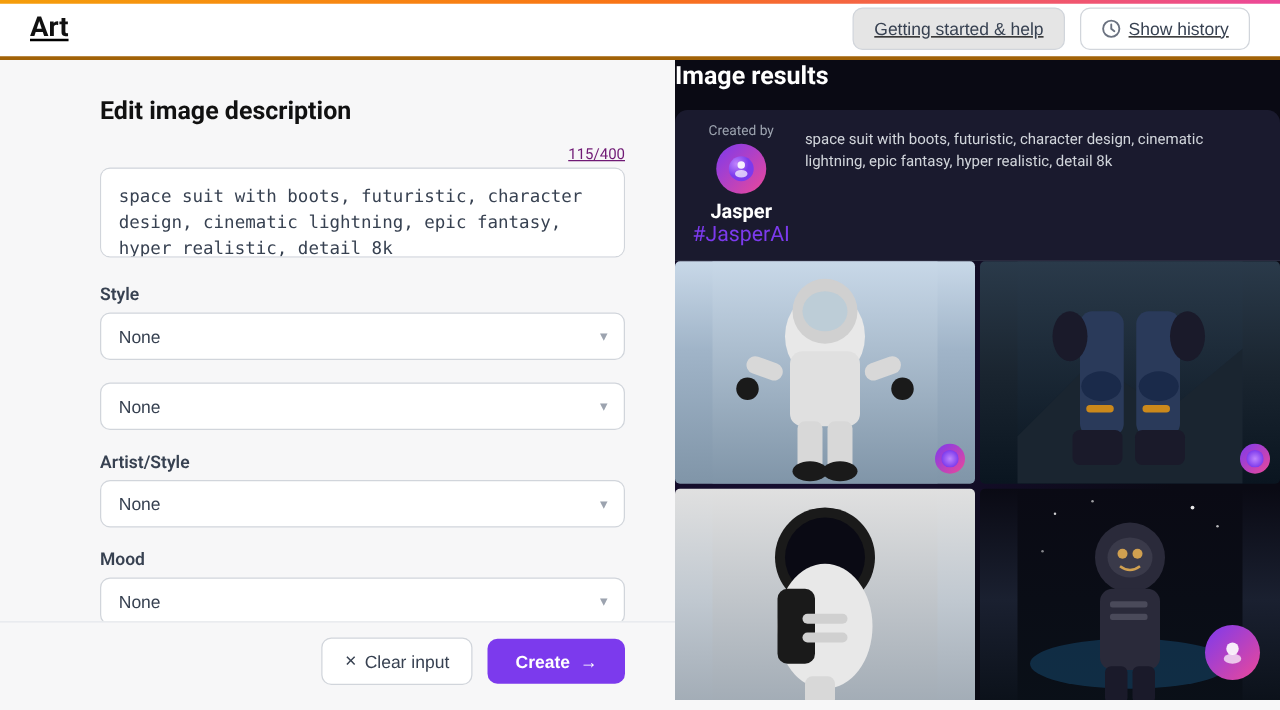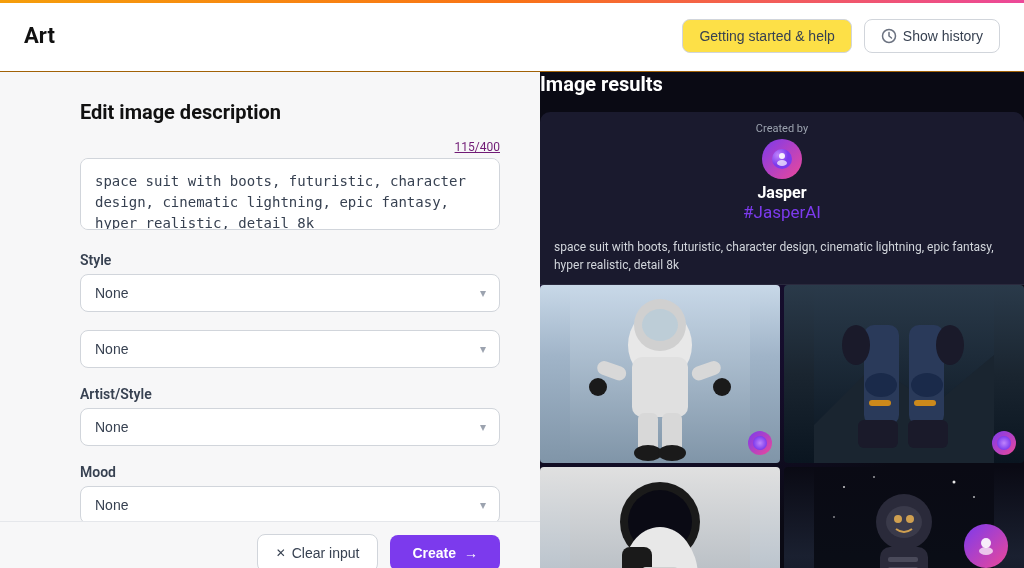--- a/index.html
+++ b/index.html
@@ -6,48 +6,49 @@
     body {
       font-family: -apple-system, BlinkMacSystemFont, 'Segoe UI', Roboto, sans-serif;
       background: #f7f7f8;
       height: 568px;
       overflow: hidden;
     }
 
     
     .topbar {
       background: #fff;
-      border-bottom: 1px solid #a16207;
-      height: 72px;
+      border-bottom: 3px solid #a16207;
+      height: 48px;
       display: flex;
       align-items: center;
       padding: 0 24px;
       justify-content: space-between;
       position: relative;
+      text-decoration: underline;
     }
     .topbar::before {
       content: '';
       position: absolute;
       top: 0; left: 0; right: 0;
       height: 3px;
       background: linear-gradient(90deg, #f59e0b, #f97316, #ec4899);
     }
     .app-title {
       font-size: 22px;
       font-weight: 700;
       color: #111;
     }
     .topbar-right {
       display: flex;
       align-items: center;
       gap: 12px;
     }
     .btn-outline {
       border: 1px solid #d1d5db;
-      background: #fde047;
+      background: #e5e5e5;
       border-radius: 8px;
       padding: 8px 16px;
       font-size: 14px;
       color: #374151;
       cursor: pointer;
       display: flex;
       align-items: center;
       gap: 6px;
     }
     .btn-show-history {
@@ -212,24 +213,23 @@
       position: relative;
       z-index: 1;
     }
 
     
     .created-by-banner {
       background: #1a1a2e;
       border-radius: 10px 10px 0 0;
       padding: 10px 14px;
       display: flex;
-      align-items: center;
+      align-items: flex-start;
       gap: 12px;
       border-bottom: 1px solid #2a2a3e;
-      flex-direction: column;
     }
     .created-by-left {
       display: flex;
       flex-direction: column;
       align-items: center;
     }
     .created-by-label {
       font-size: 11px;
       color: #9ca3af;
       margin-bottom: 4px;

